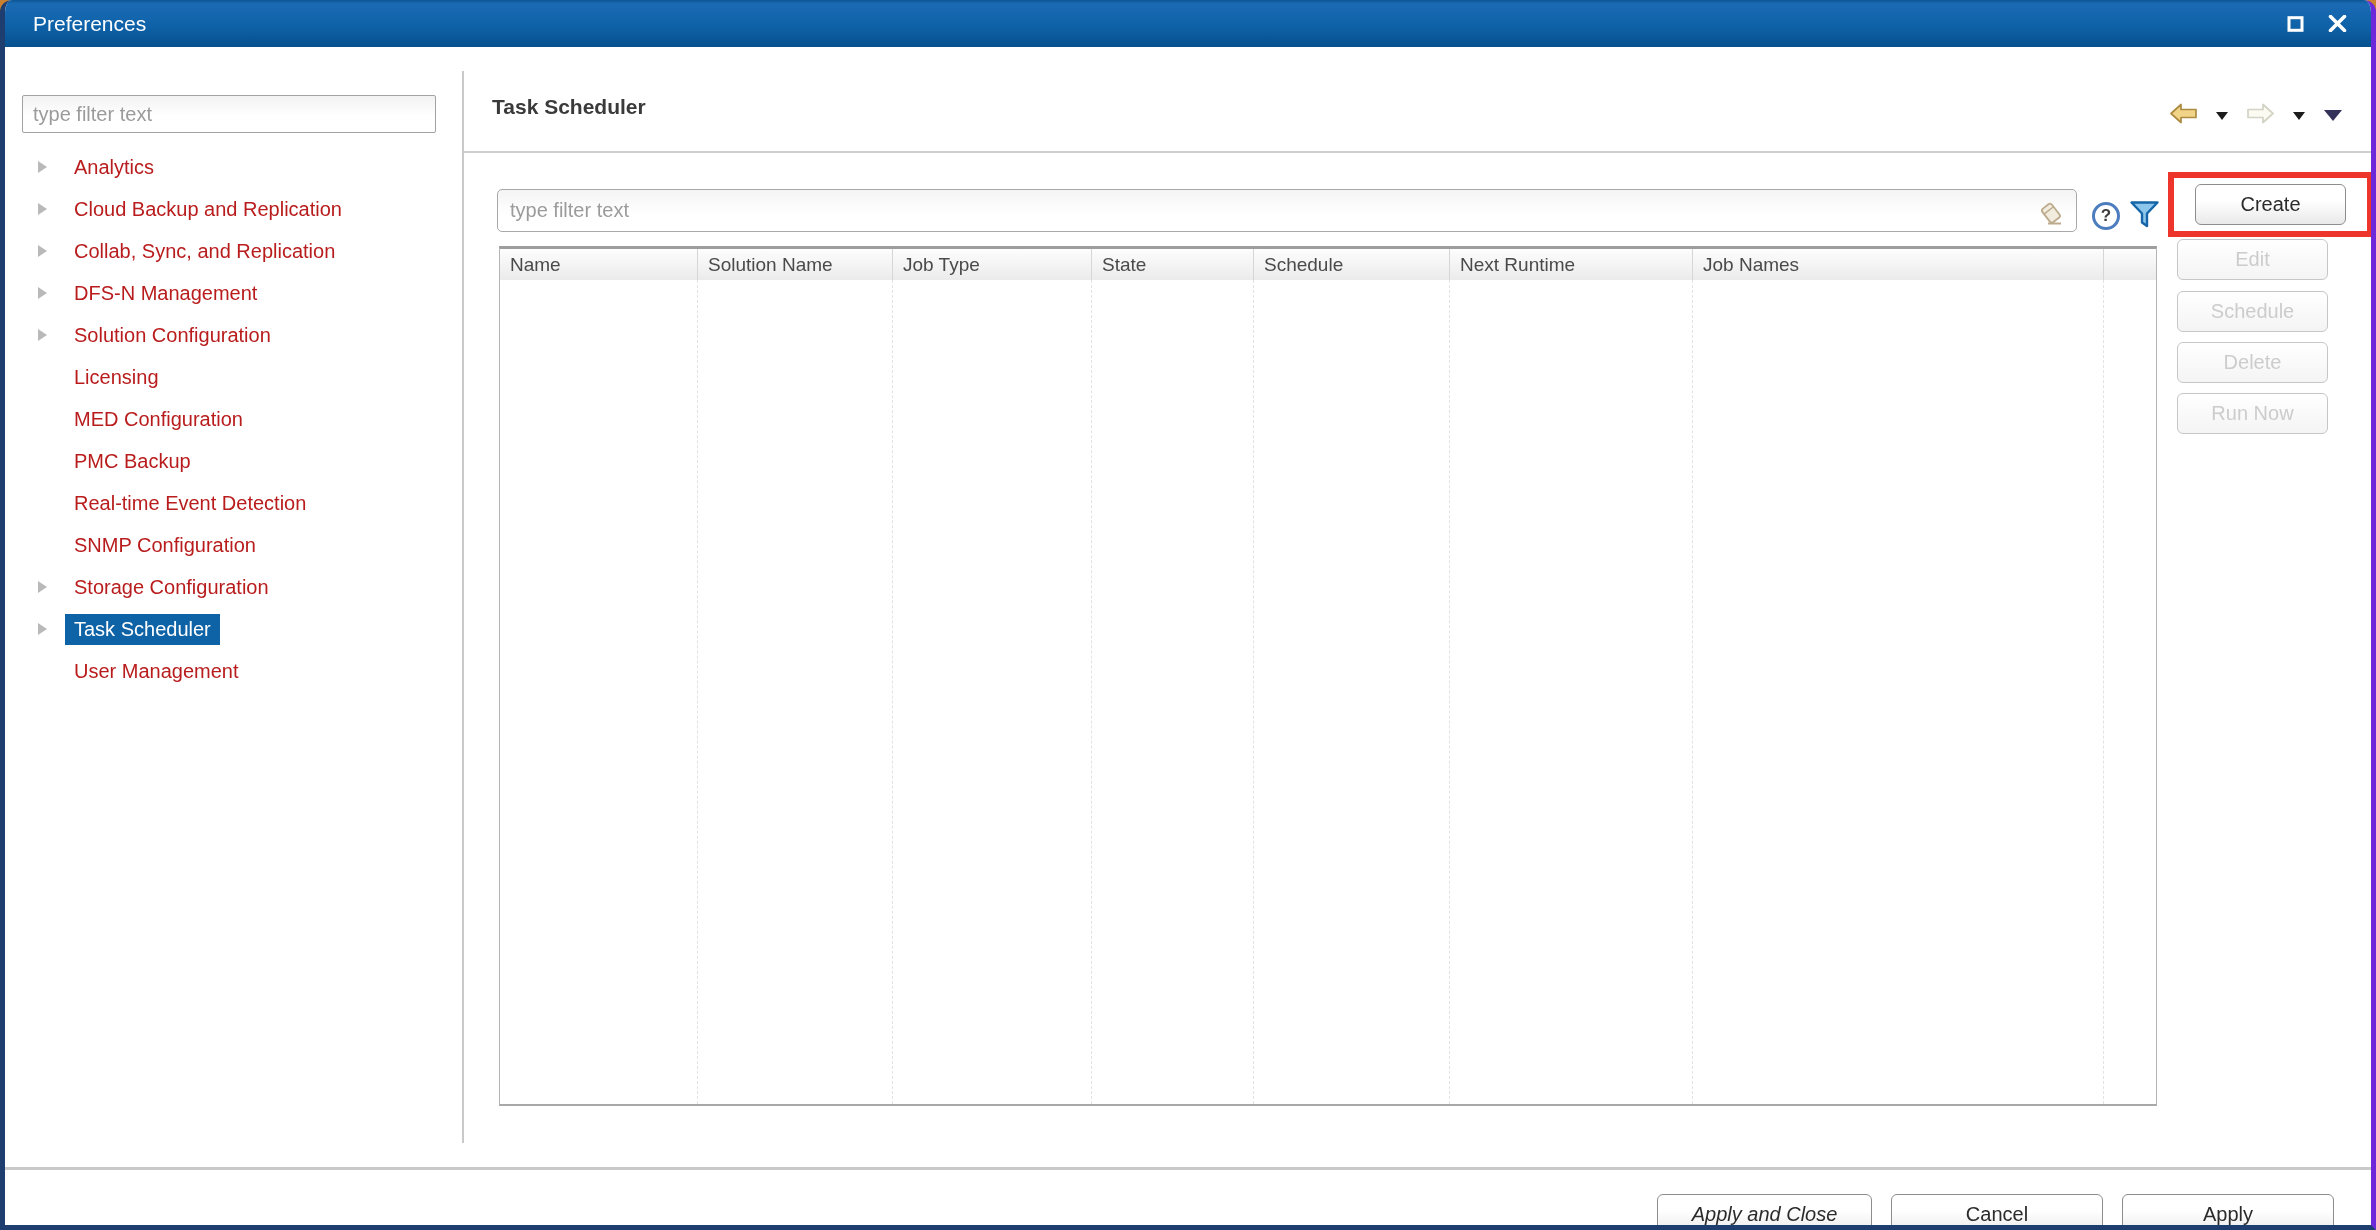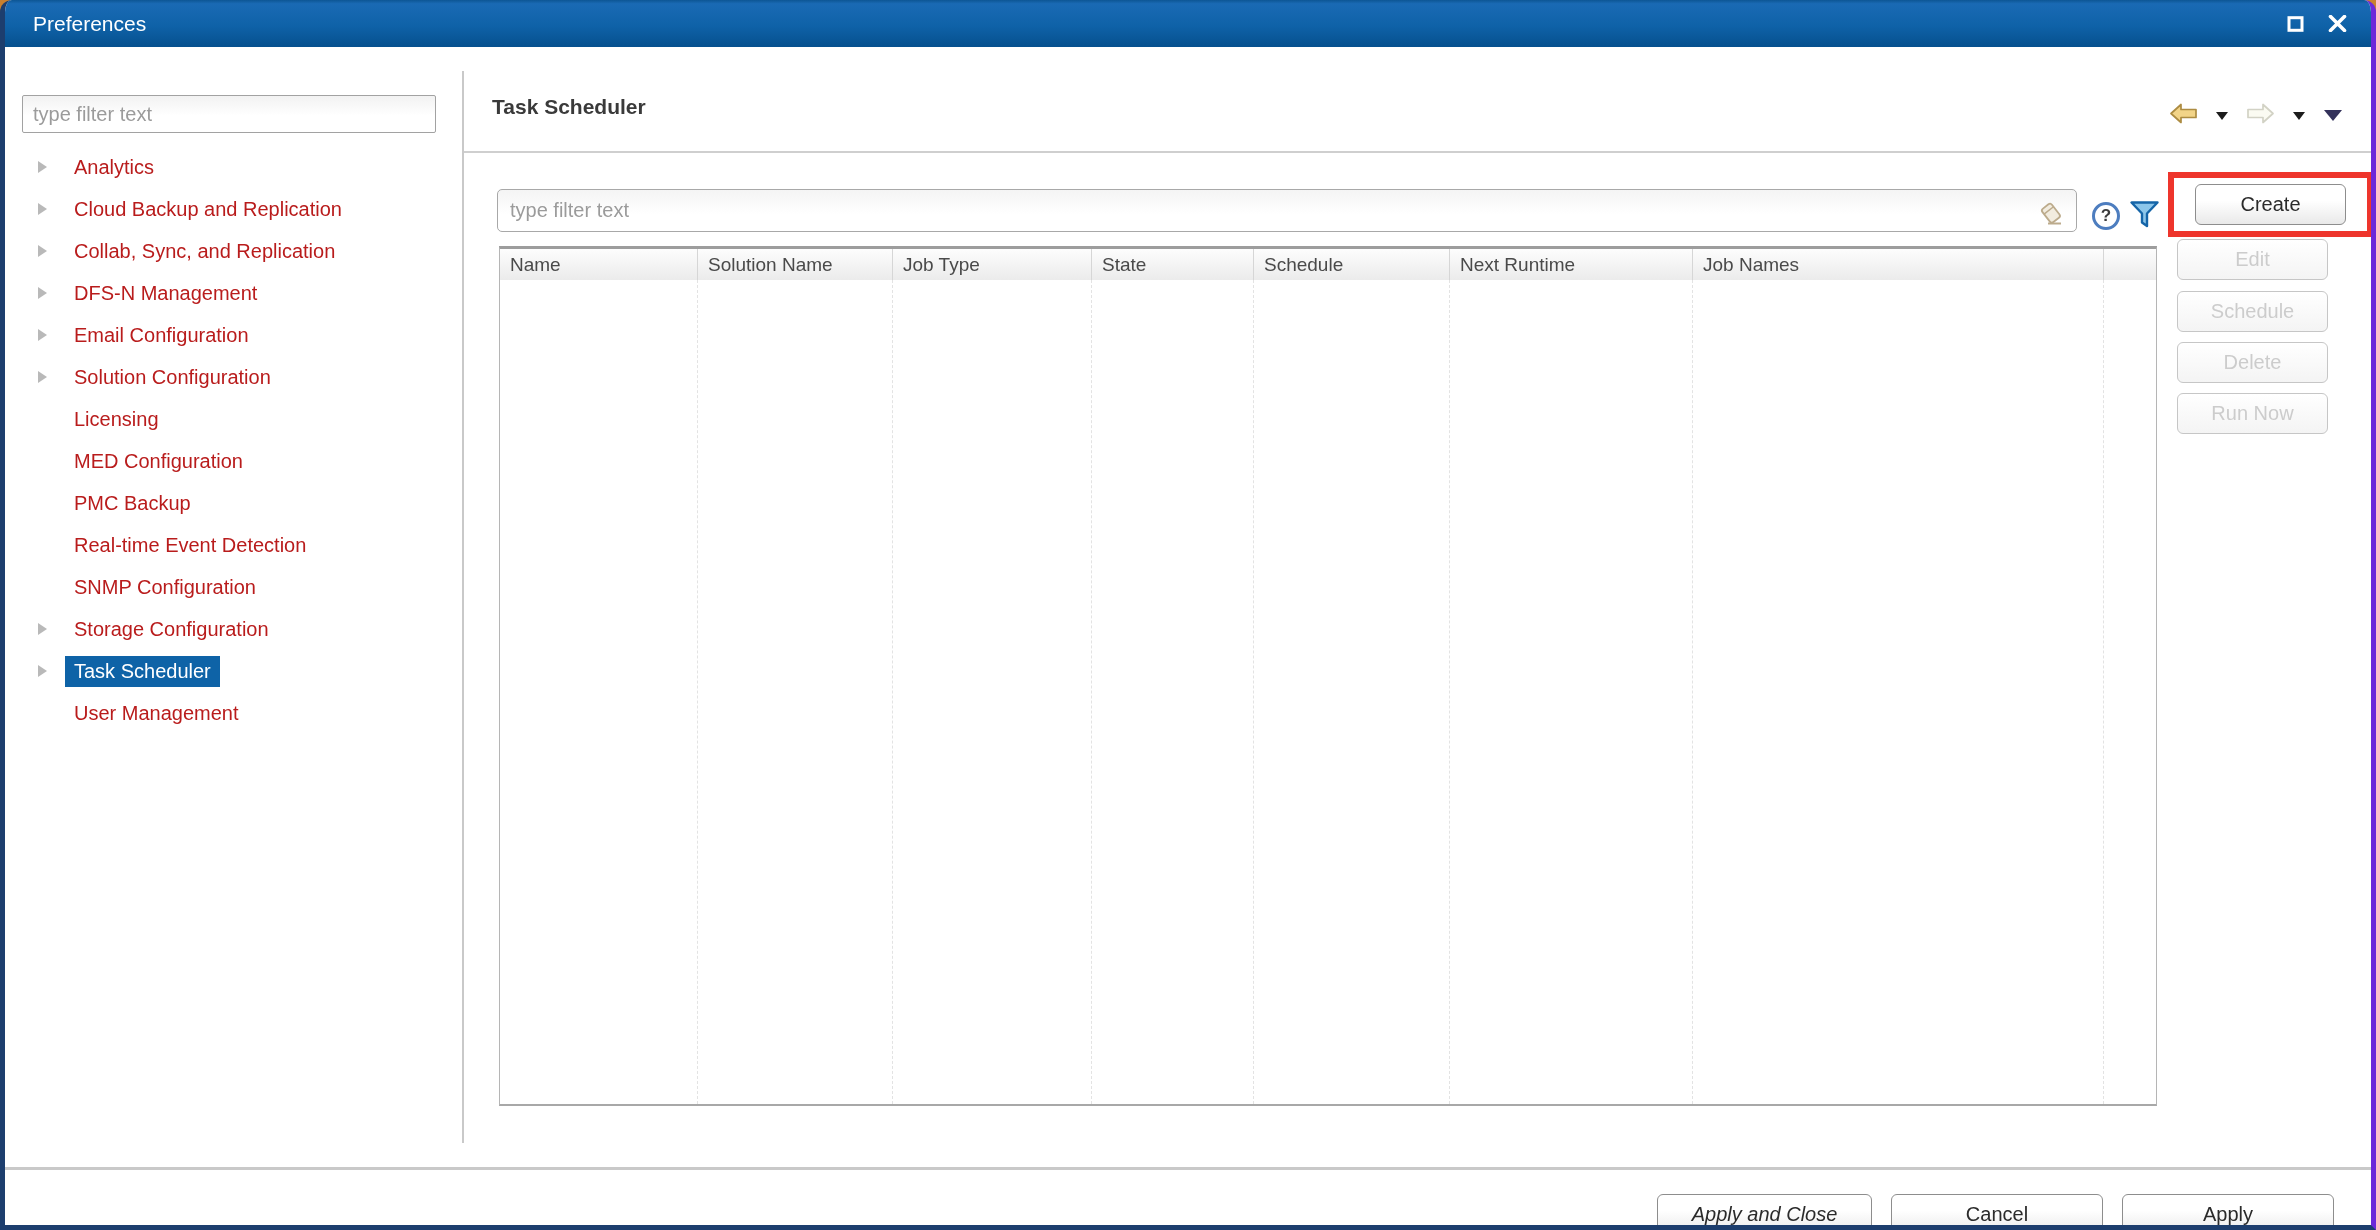--- a/index.html
+++ b/index.html
@@ -190,26 +190,20 @@
           <span class="tw">
               <span class="tri"></span>
             </span>
           <span class="tree-label">Collab, Sync, and Replication</span>
         </div>
         <div class="tree-item">
           <span class="tw">
               <span class="tri"></span>
             </span>
           <span class="tree-label">DFS-N Management</span>
-        </div>
-        <div class="tree-item">
-          <span class="tw">
-              <span class="tri"></span>
-            </span>
-          <span class="tree-label">Email Configuration</span>
         </div>
         <div class="tree-item">
           <span class="tw">
               <span class="tri"></span>
             </span>
           <span class="tree-label">Solution Configuration</span>
         </div>
         <div class="tree-item">
           <span class="tw"></span>
           <span class="tree-label">Licensing</span>

